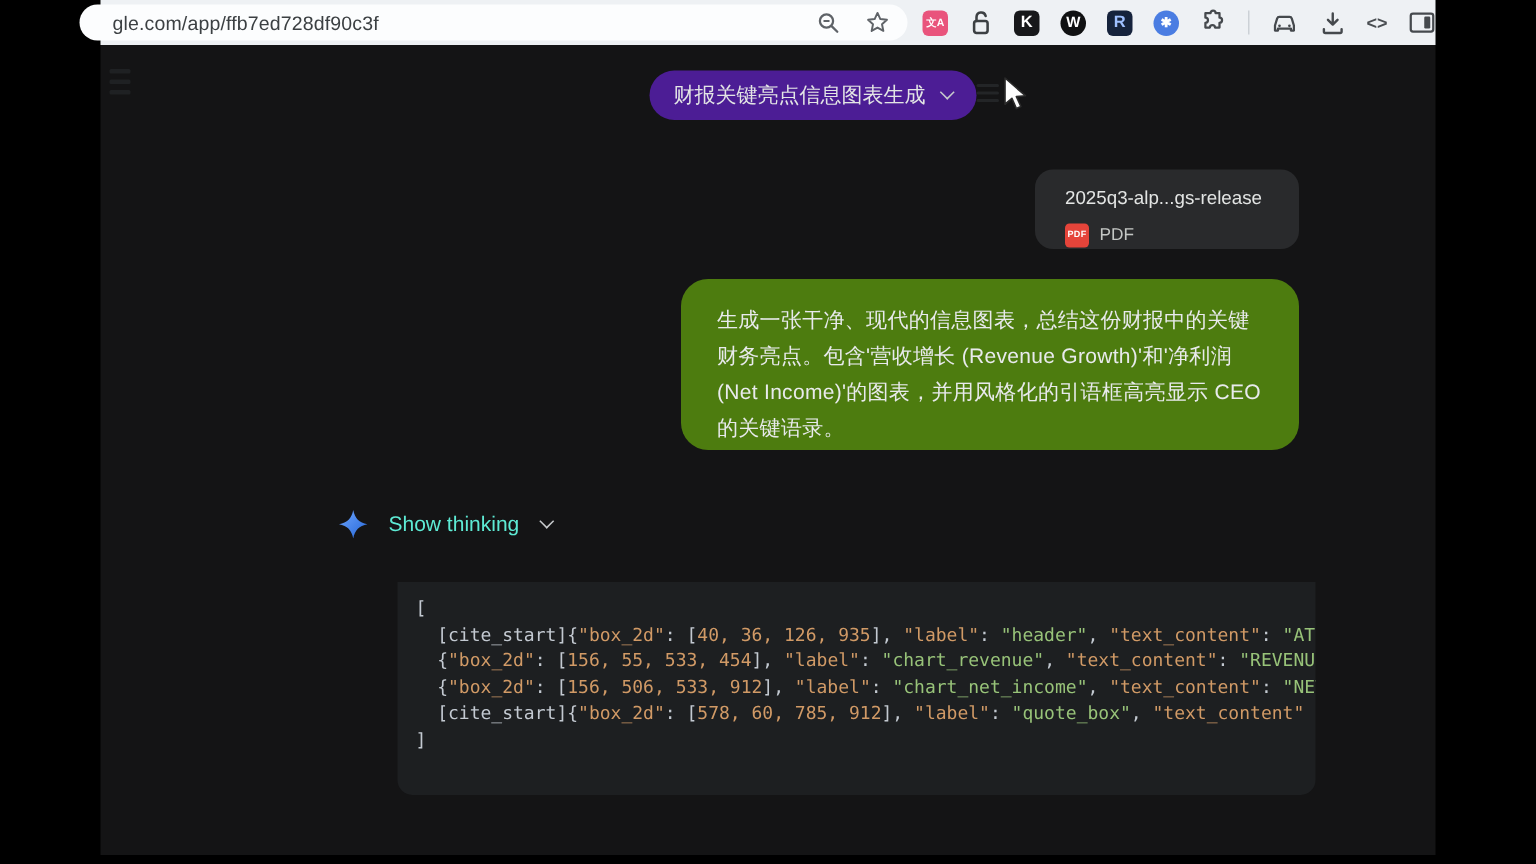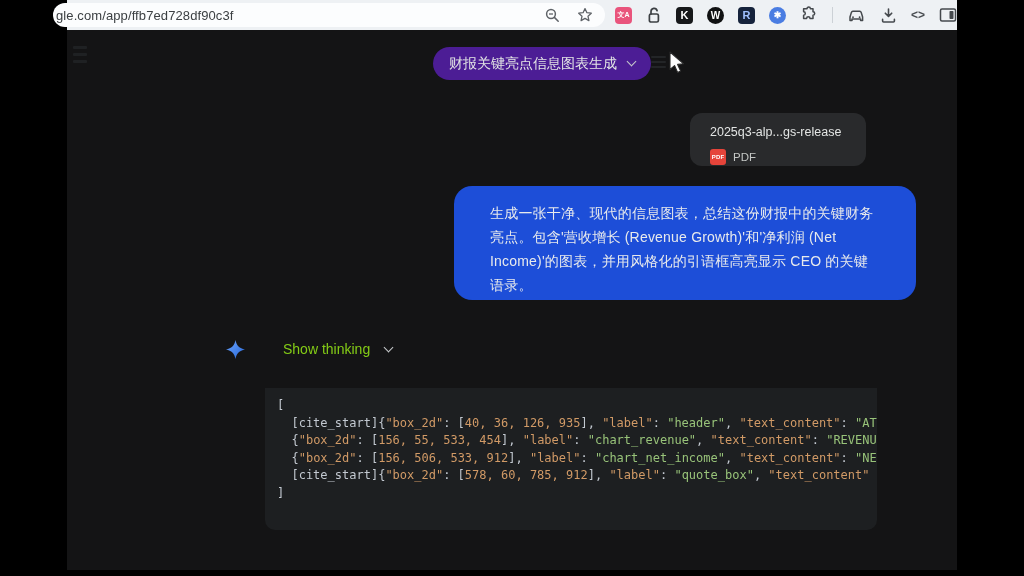--- a/index.html
+++ b/index.html
@@ -6,21 +6,21 @@
   html,body { width:1024px; height:576px; background:#000; overflow:hidden;
               font-family:"Liberation Sans", sans-serif; }
   .stage { position:relative; width:1024px; height:576px; background:#000; }
 
   
   .browser-window { position:absolute; left:67px; top:0; width:890px; height:570px; }
 
   .toolbar { position:absolute; left:0; top:0; width:890px; height:30px; background:#eef1f4; }
   .omnibox { position:absolute; left:-14px; top:3px; width:552px; height:24px;
              background:#fcfdfe; border-radius:13px; display:flex; align-items:center; }
-  .url-text { margin-left:3px; font-size:13px; color:#3c4043; letter-spacing:.1px; white-space:nowrap; }
+  .url-text { margin-left:22px; font-size:13px; color:#3c4043; letter-spacing:.1px; white-space:nowrap; }
   .ob-icons { position:absolute; right:12px; top:0; height:24px; display:flex; align-items:center; gap:17px; }
   .ext-row { position:absolute; left:548px; top:0; height:30px; display:flex; align-items:center; gap:14px; }
   .ext-sq { width:17px; height:17px; border-radius:4px; display:flex; align-items:center; justify-content:center;
             font-weight:bold; color:#fff; }
   .ext-ci { border-radius:50%; }
   .tb-sep { width:1px; height:16px; background:#ccd1d6; }
   .glyph-icon { color:#4a4e52; font-weight:bold; }
 
   
   .app { position:absolute; left:0; top:30px; width:890px; height:540px; background:#141415; overflow:hidden; }
@@ -39,26 +39,26 @@
   .cursor-svg { position:absolute; left:599px; top:20px; }
 
   .attach-card { position:absolute; left:623px; top:83px; width:176px; height:53px;
                  background:#292a2c; border-radius:12px; }
   .attach-name { position:absolute; left:20px; top:12px; font-size:12.5px; color:#e3e5e4; white-space:nowrap; }
   .pdf-badge { position:absolute; left:20px; top:36px; width:16px; height:16px; background:#e5443a;
                border-radius:3px; display:flex; align-items:center; justify-content:center;
                font-size:6px; font-weight:bold; color:#fff; letter-spacing:.2px; }
   .pdf-type { position:absolute; left:43px; top:38px; font-size:11.5px; color:#c4c7c5; }
 
-  .user-bubble { position:absolute; left:387px; top:156px; width:462px; height:114px;
-                 background:#1d4ed8; border-radius:18px; padding:15px 36px; overflow:hidden; }
+  .user-bubble { position:absolute; left:387px; top:156px; width:412px; height:114px;
+                 background:#4d7c0f; border-radius:18px; padding:15px 24px; overflow:hidden; }
   .user-bubble .msg { font-size:14px; line-height:24px; color:#e8eaec; letter-spacing:.2px; }
 
   .think-row { position:absolute; left:159px; top:308px; height:22px; display:flex; align-items:center; gap:14px; }
-  .think-label { font-size:14px; color:#84cc16;margin-left:24px; }
+  .think-label { font-size:14px; color:#5eead4; }
   .think-row .chev { margin-top:-3px; margin-left:1px; }
 
   .code-block { position:absolute; left:198px; top:358px; width:612px; }
   .code-header { position:relative; height:40px; background:#27292c; border-radius:10px 10px 0 0;
                  display:flex; align-items:center; }
   .code-lang { margin-left:16px; font-size:11.5px; color:#cdd0ce; letter-spacing:.6px; }
   .copy-btn { position:absolute; right:13px; top:11px; width:18px; height:18px;
               display:flex; align-items:center; justify-content:center; cursor:pointer; }
   .code-body { height:142px; background:#1d1f21; border-radius:0 0 10px 10px;
                padding:9px 12px; overflow:hidden; }

